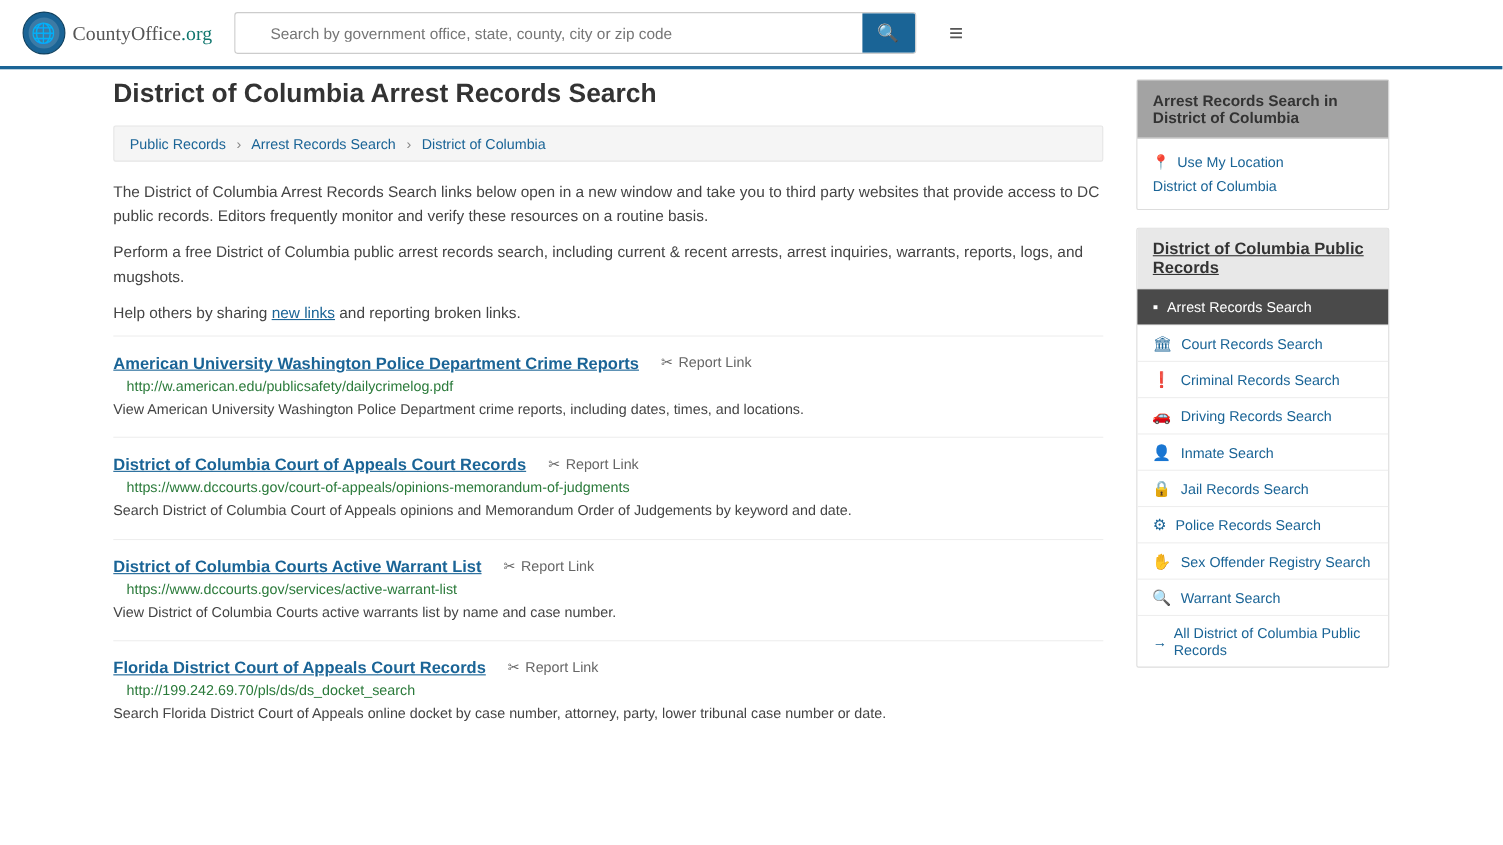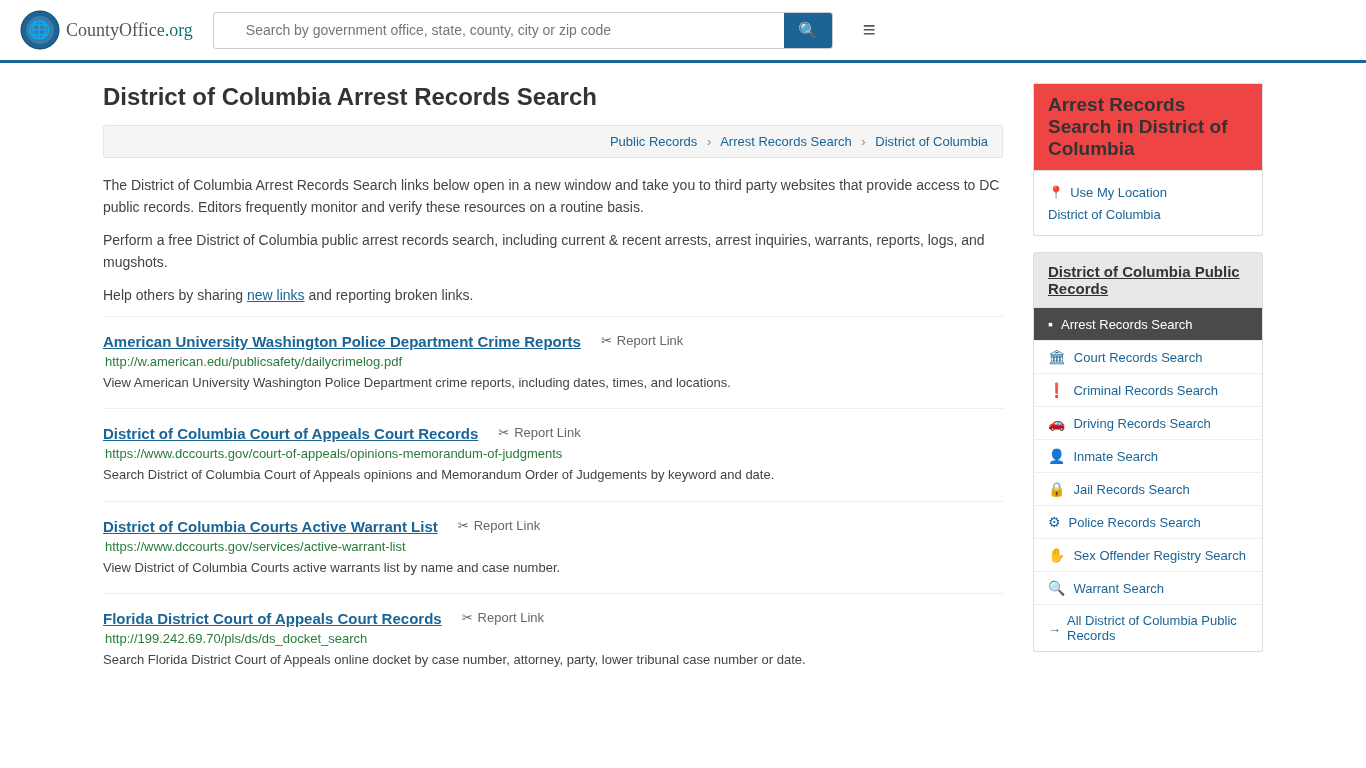--- a/index.html
+++ b/index.html
@@ -66,21 +66,21 @@
       cursor: pointer;
       font-size: 22px;
       color: #555;
       margin-left: 10px;
     }
 
     
     .container {
       max-width: 1200px;
       margin: 0 auto;
-      padding: 20px 20px;
+      padding: 9px 20px;
       display: flex;
       gap: 30px;
     }
     .main-content {
       flex: 1;
     }
     .sidebar {
       width: 230px;
       flex-shrink: 0;
     }
@@ -95,21 +95,20 @@
 
     
     .breadcrumb {
       background: #f5f5f5;
       border: 1px solid #e5e5e5;
       padding: 8px 14px;
       font-size: 13px;
       color: #555;
       margin-bottom: 16px;
       border-radius: 2px;
-      text-align: right;
     }
     .breadcrumb a {
       color: #1a6496;
       text-decoration: none;
     }
     .breadcrumb .sep { margin: 0 6px; color: #888; }
 
     
     .description {
       font-size: 14px;
@@ -145,39 +144,39 @@
       font-size: 13px;
       color: #666;
       cursor: pointer;
       white-space: nowrap;
       flex-shrink: 0;
       margin-left: 20px;
     }
     .result-url {
       color: #2a7a3a;
       font-size: 13px;
-      margin: 4px 2px;
+      margin: 4px 12px;
     }
     .result-desc {
       font-size: 13px;
       color: #444;
       line-height: 1.5;
       margin-top: 4px;
     }
 
     
     .sidebar-box {
       border: 1px solid #ddd;
       margin-bottom: 16px;
       border-radius: 2px;
     }
     .sidebar-box-title {
-      background: #ef4444;
+      background: #a3a3a3;
       padding: 10px 14px;
-      font-size: 19px;
+      font-size: 14px;
       font-weight: bold;
       color: #333;
       border-bottom: 1px solid #ddd;
     }
     .sidebar-box-content {
       padding: 10px 14px;
     }
     .sidebar-use-location {
       display: flex;
       align-items: center;

